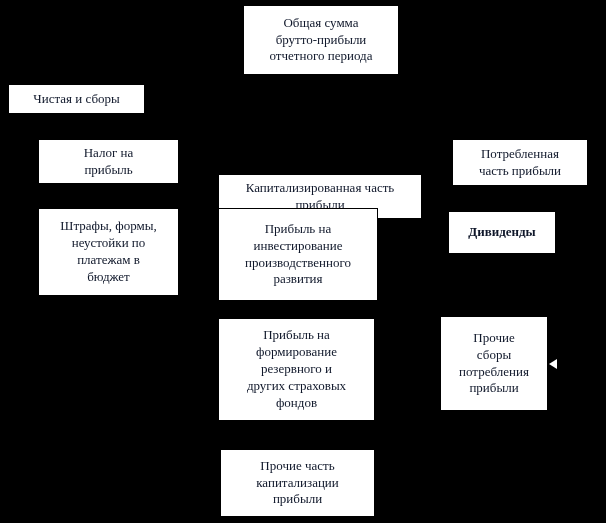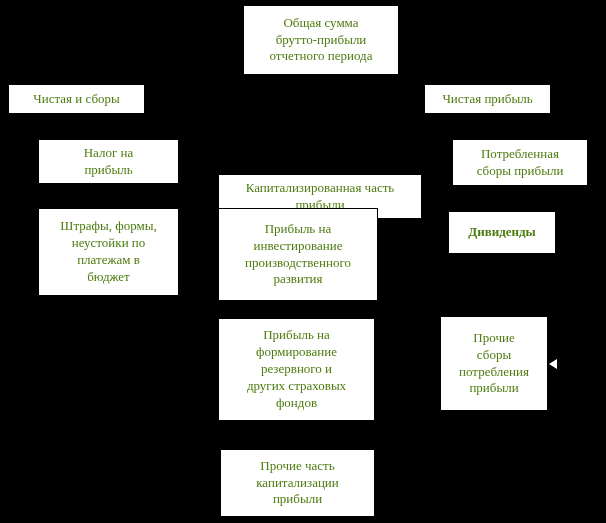--- a/index.html
+++ b/index.html
@@ -11,21 +11,21 @@
     position: relative;
     width: 606px;
     height: 523px;
     background: #000000;
     overflow: hidden;
     font-family: "Liberation Serif", serif;
   }
   .box {
     position: absolute;
     background: #ffffff;
-    color: #4d7c0f;
+    color: #0f172a;
     border: 1px solid #000000;
     box-sizing: border-box;
     display: flex;
     align-items: center;
     justify-content: center;
     text-align: center;
     font-size: 13px;
     line-height: 1.3;
     white-space: pre-line;
     padding: 2px 4px;
@@ -57,30 +57,29 @@
 <body>
 
 <div class="canvas">
 
   <div class="box" id="gross-profit">Общая сумма
 брутто-прибыли
 отчетного периода</div>
 
   <div class="box" id="taxes-fees">Чистая и сборы</div>
 
-  <div class="box" id="net-profit">Чистая прибыль</div>
 
   <div class="box" id="profit-tax">Налог на
 прибыль</div>
 
   <div class="box" id="capitalized-part">Капитализированная часть
 прибыли</div>
 
   <div class="box" id="consumed-part">Потребленная
-сборы прибыли</div>
+часть прибыли</div>
 
   <div class="box" id="fines">Штрафы, формы,
 неустойки по
 платежам в
 бюджет</div>
 
   <div class="box" id="investment-profit">Прибыль на
 инвестирование
 производственного
 развития</div>

